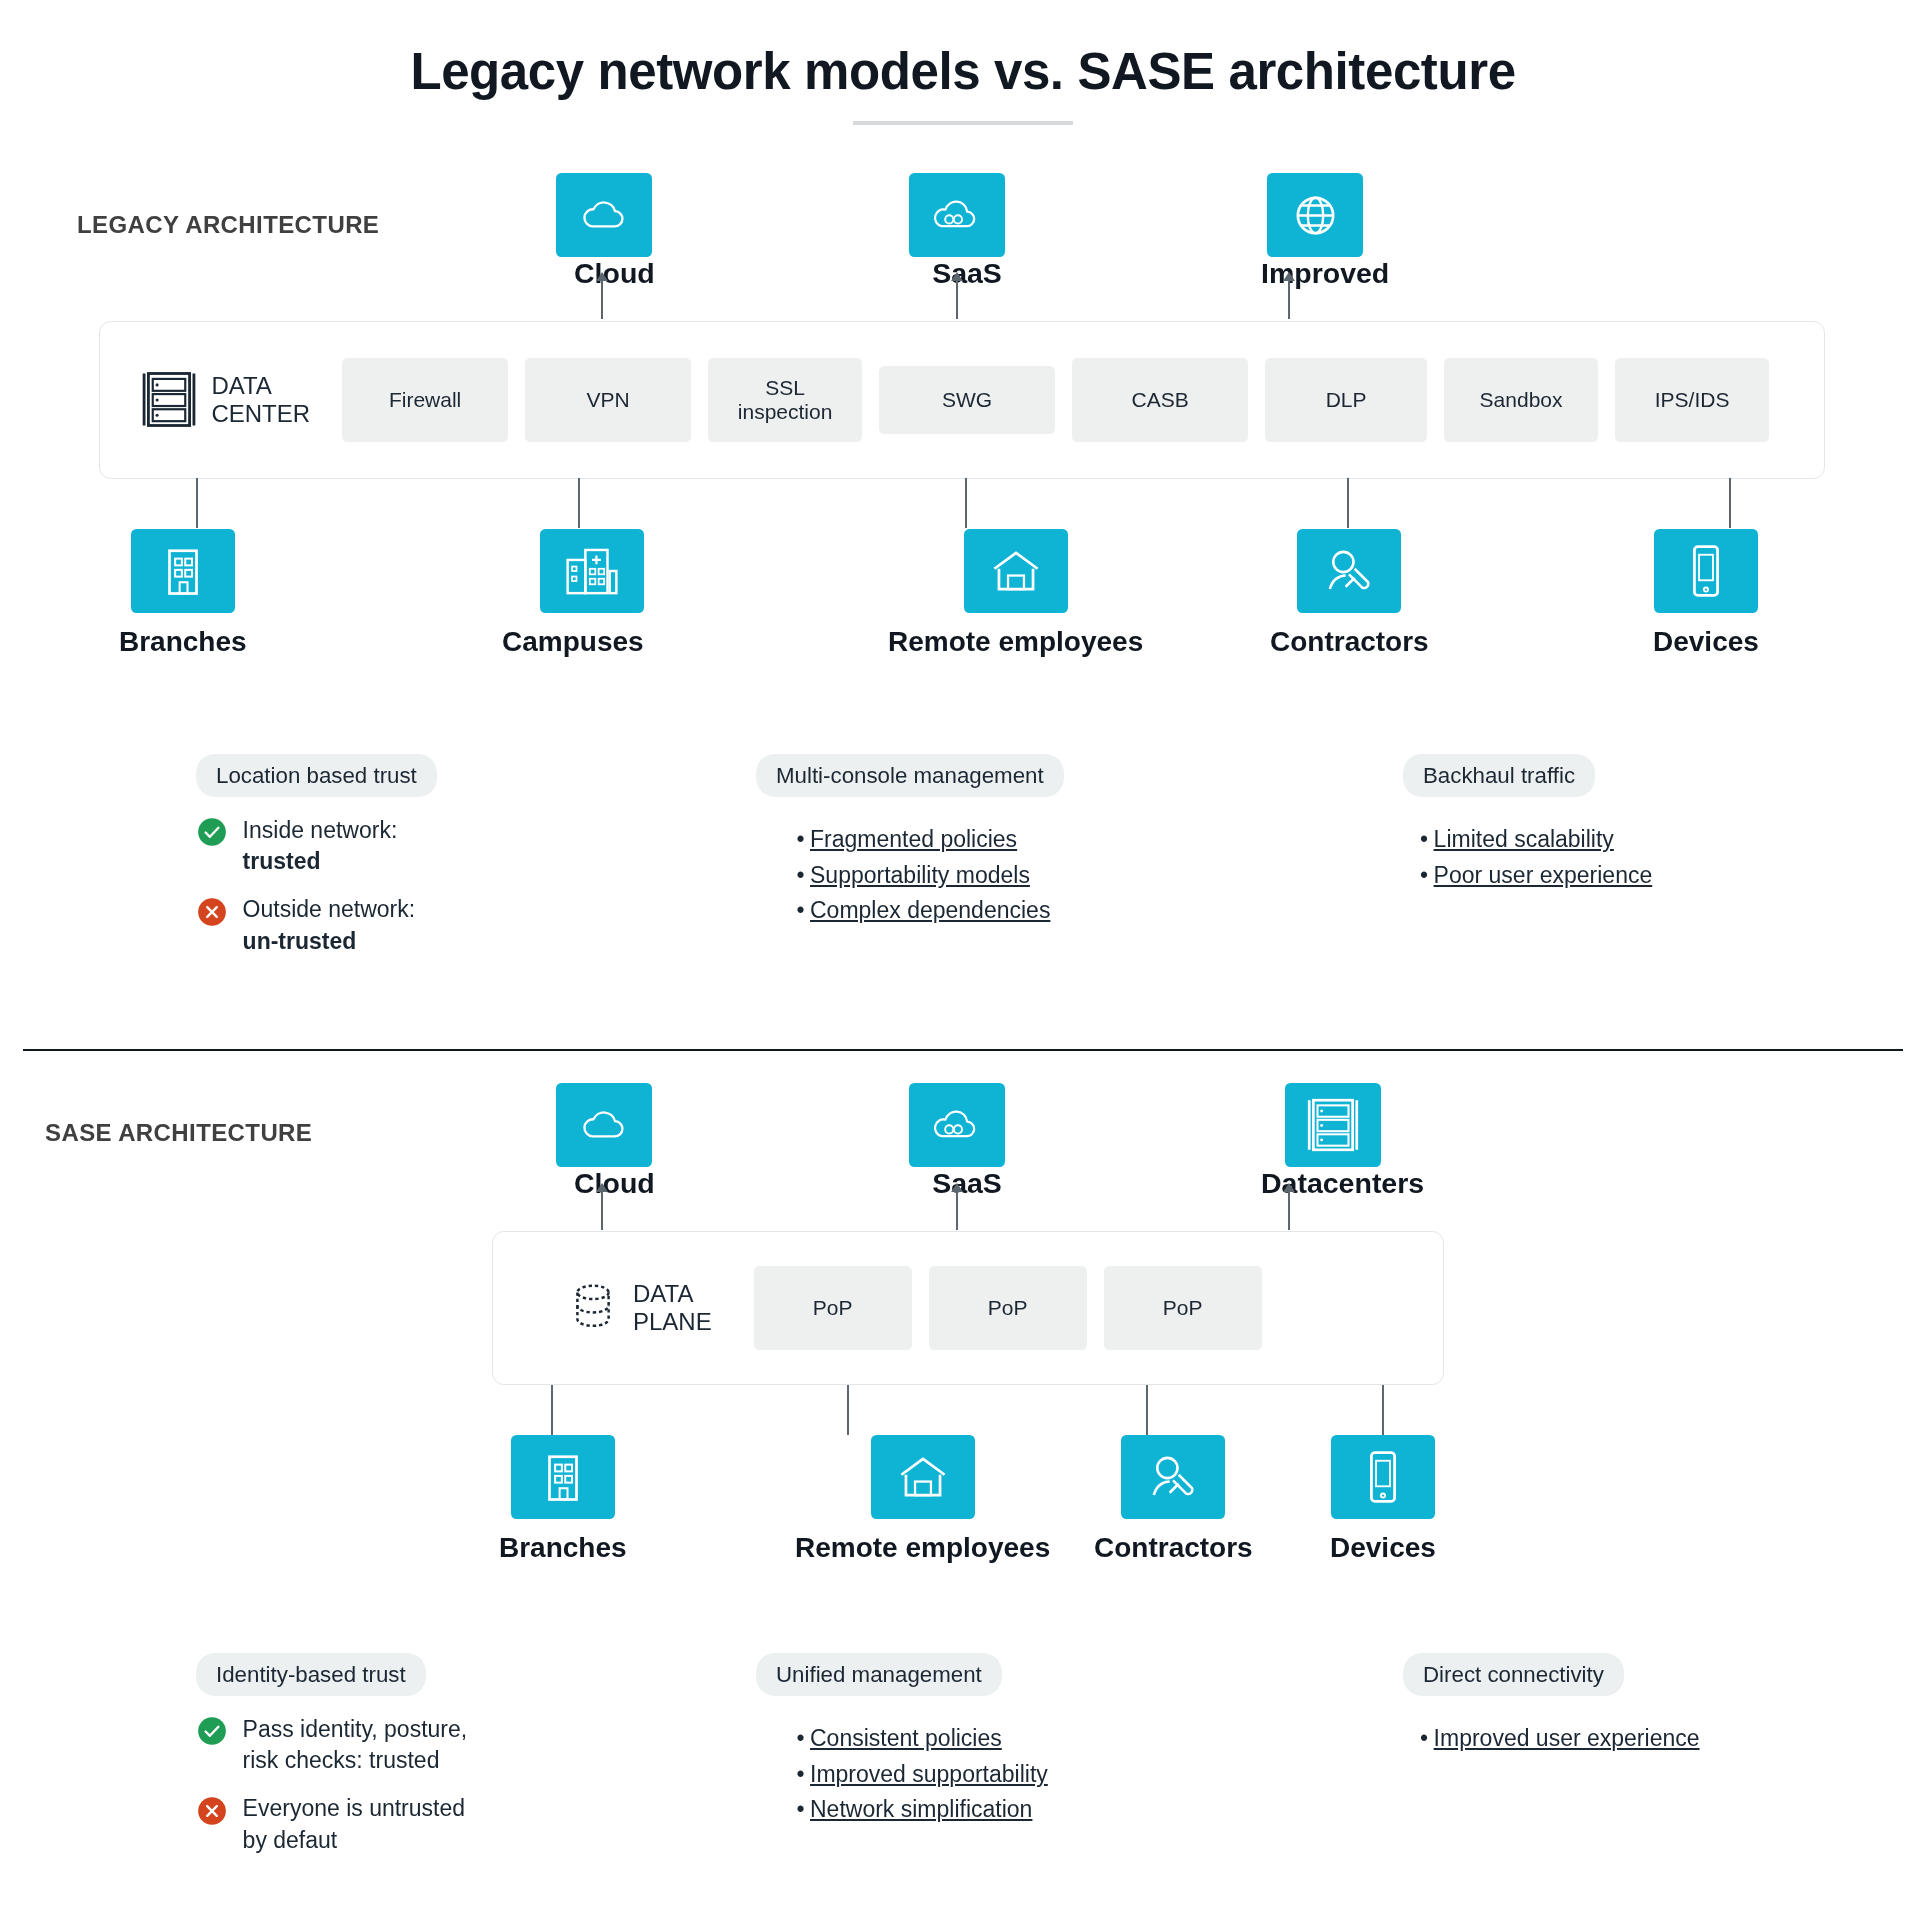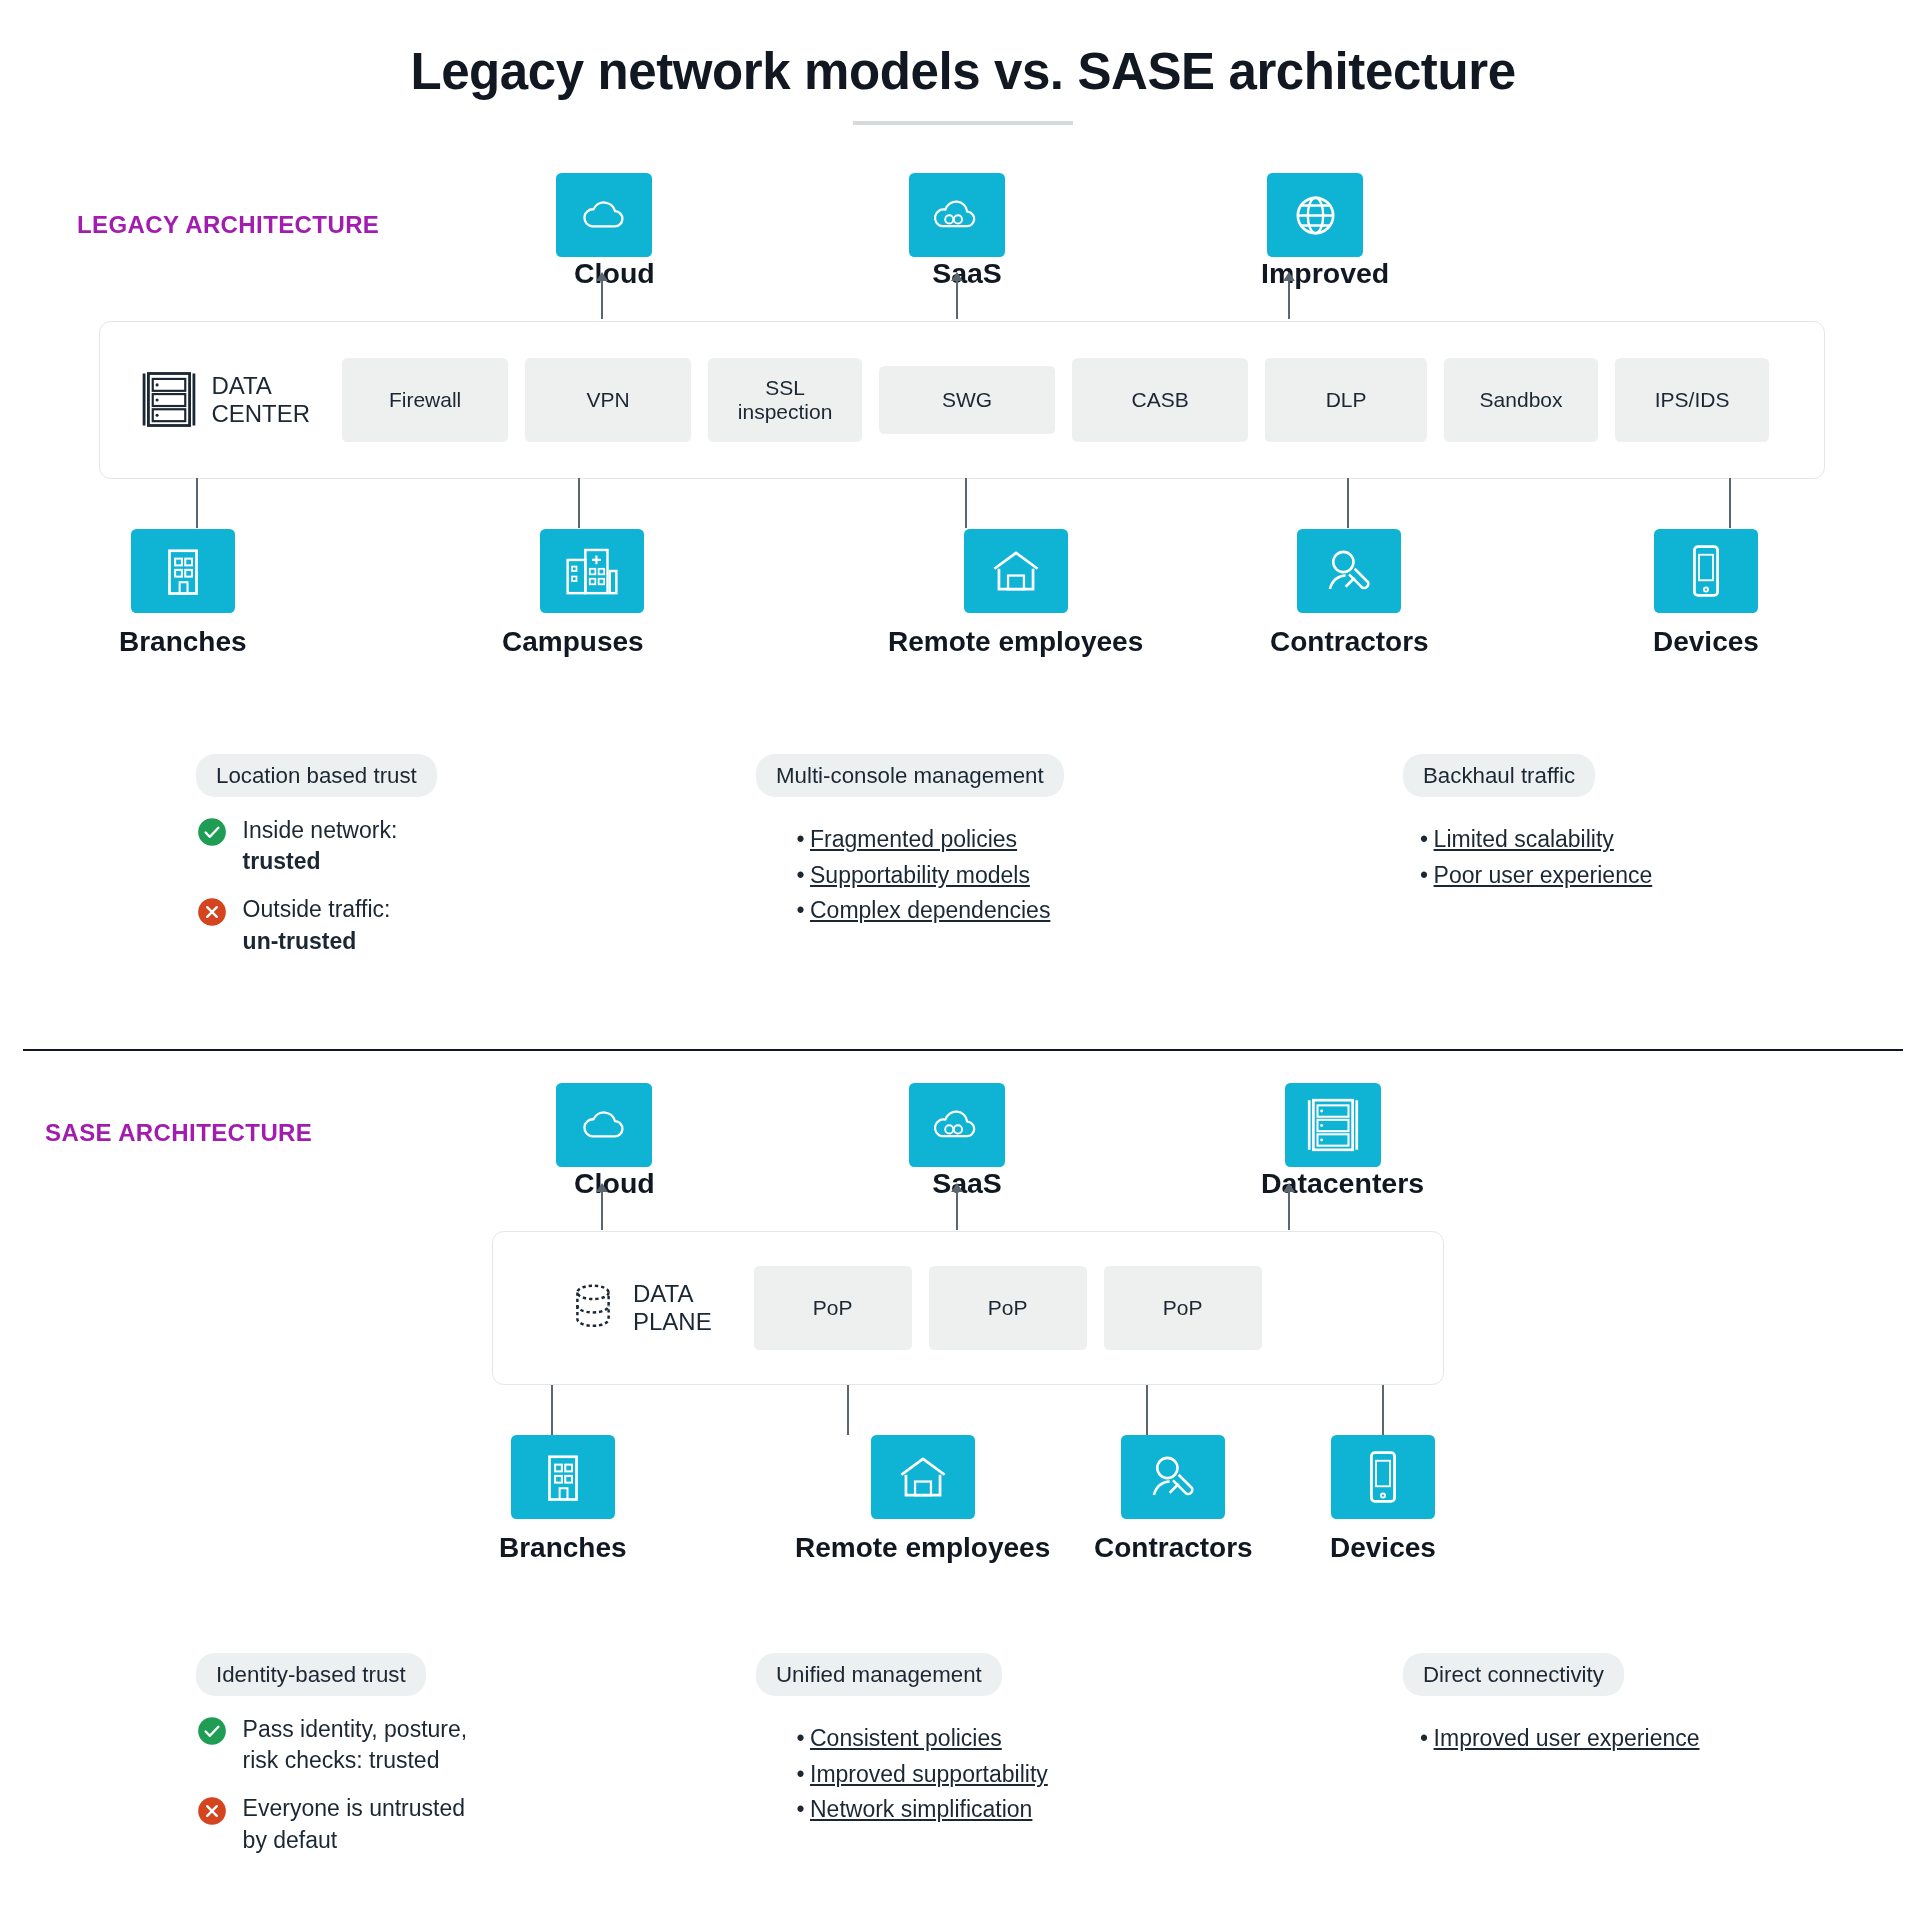--- a/index.html
+++ b/index.html
@@ -29,21 +29,21 @@
     background: #d7dadd;
     margin: 20px auto 0 auto;
   }
 
   
   .section-label {
     position: absolute;
     font-size: 24px;
     font-weight: bold;
     letter-spacing: 0.4px;
-    color: #a21caf;
+    color: #404040;
   }
 
   
   .top-node {
     position: absolute;
     display: flex;
     align-items: center;
     flex-direction: column;
   }
   .tile {
@@ -342,21 +342,21 @@
     </div>
   </div>
   <div class="trust-row">
     <div class="trust-icon">
       <svg width="32" height="32" viewBox="0 0 30 30">
           <circle cx="15" cy="15" r="13" fill="#d4451f"></circle>
           <path d="M10.5 10.5l9 9M19.5 10.5l-9 9" fill="none" stroke="#ffffff" stroke-width="2.2" stroke-linecap="round"></path>
         </svg>
     </div>
     <div class="trust-text">
-      <span>Outside traffic:</span><br>
+      <span>Outside network:</span><br>
       <b>un-trusted</b>
     </div>
   </div>
 </div>
 
 <div class="callout" style="left:756px; top:754px; width:555px;">
   <div class="pill">Multi-console management</div>
   <ul class="bullets" style="margin-left:35px;">
     <li>Fragmented policies</li>
     <li>Supportability models</li>

